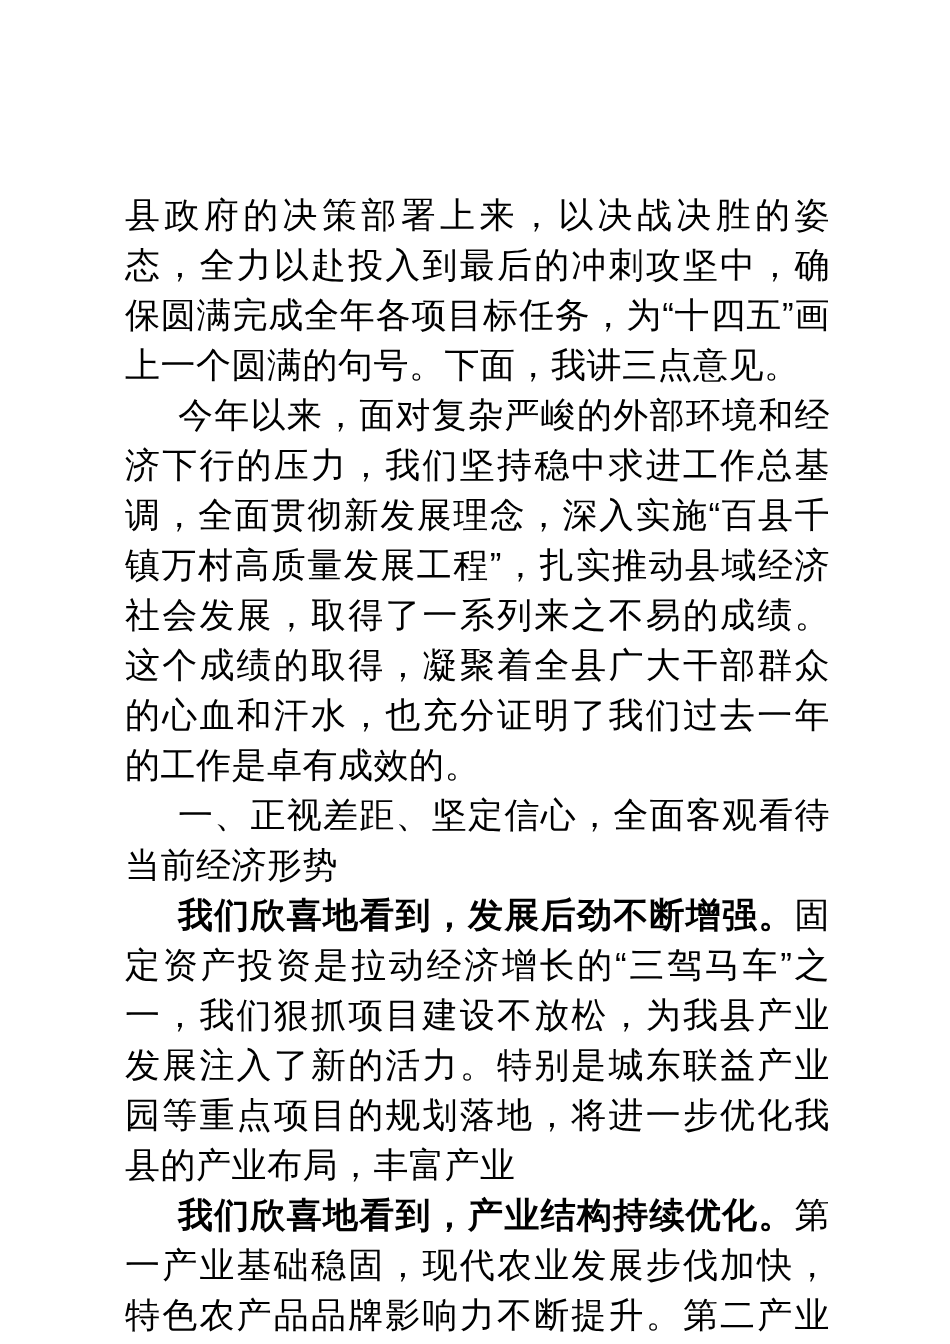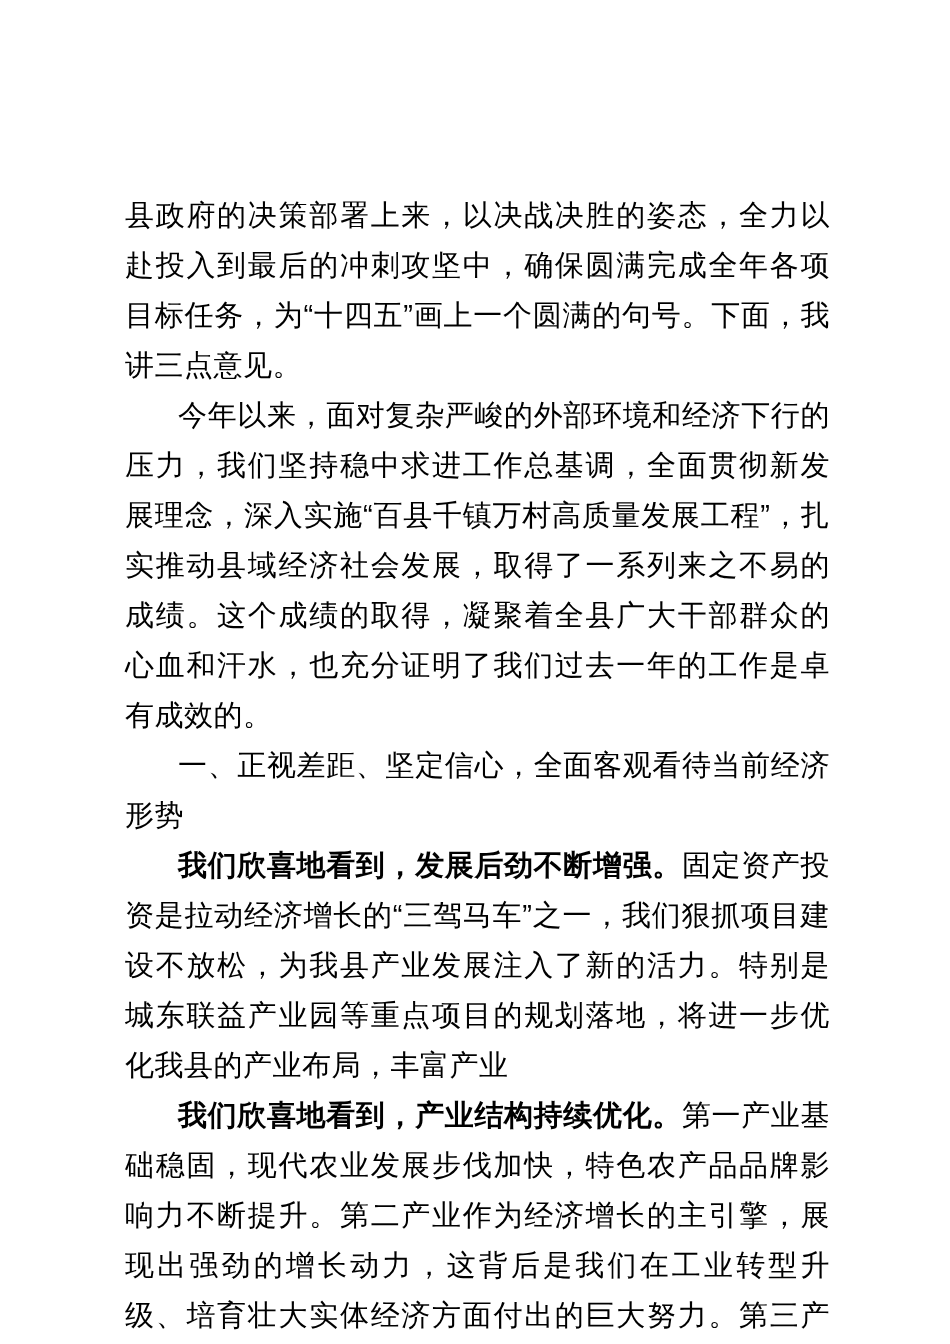--- a/index.html
+++ b/index.html
@@ -9,21 +9,21 @@
   }
   .page {
     position: relative;
     width: 950px;
     height: 1344px;
     background: #ffffff;
     overflow: hidden;
     box-sizing: border-box;
     padding: 190px 120px 0 125px;
     font-family: "Liberation Sans", sans-serif;
-    font-size: 29px;
+    font-size: 35px;
     line-height: 50px;
     color: #000000;
     text-align: justify;
     text-justify: inter-ideograph;
     letter-spacing: 0.5px;
   }
   .page p {
     margin: 0;
     padding: 0;
   }

